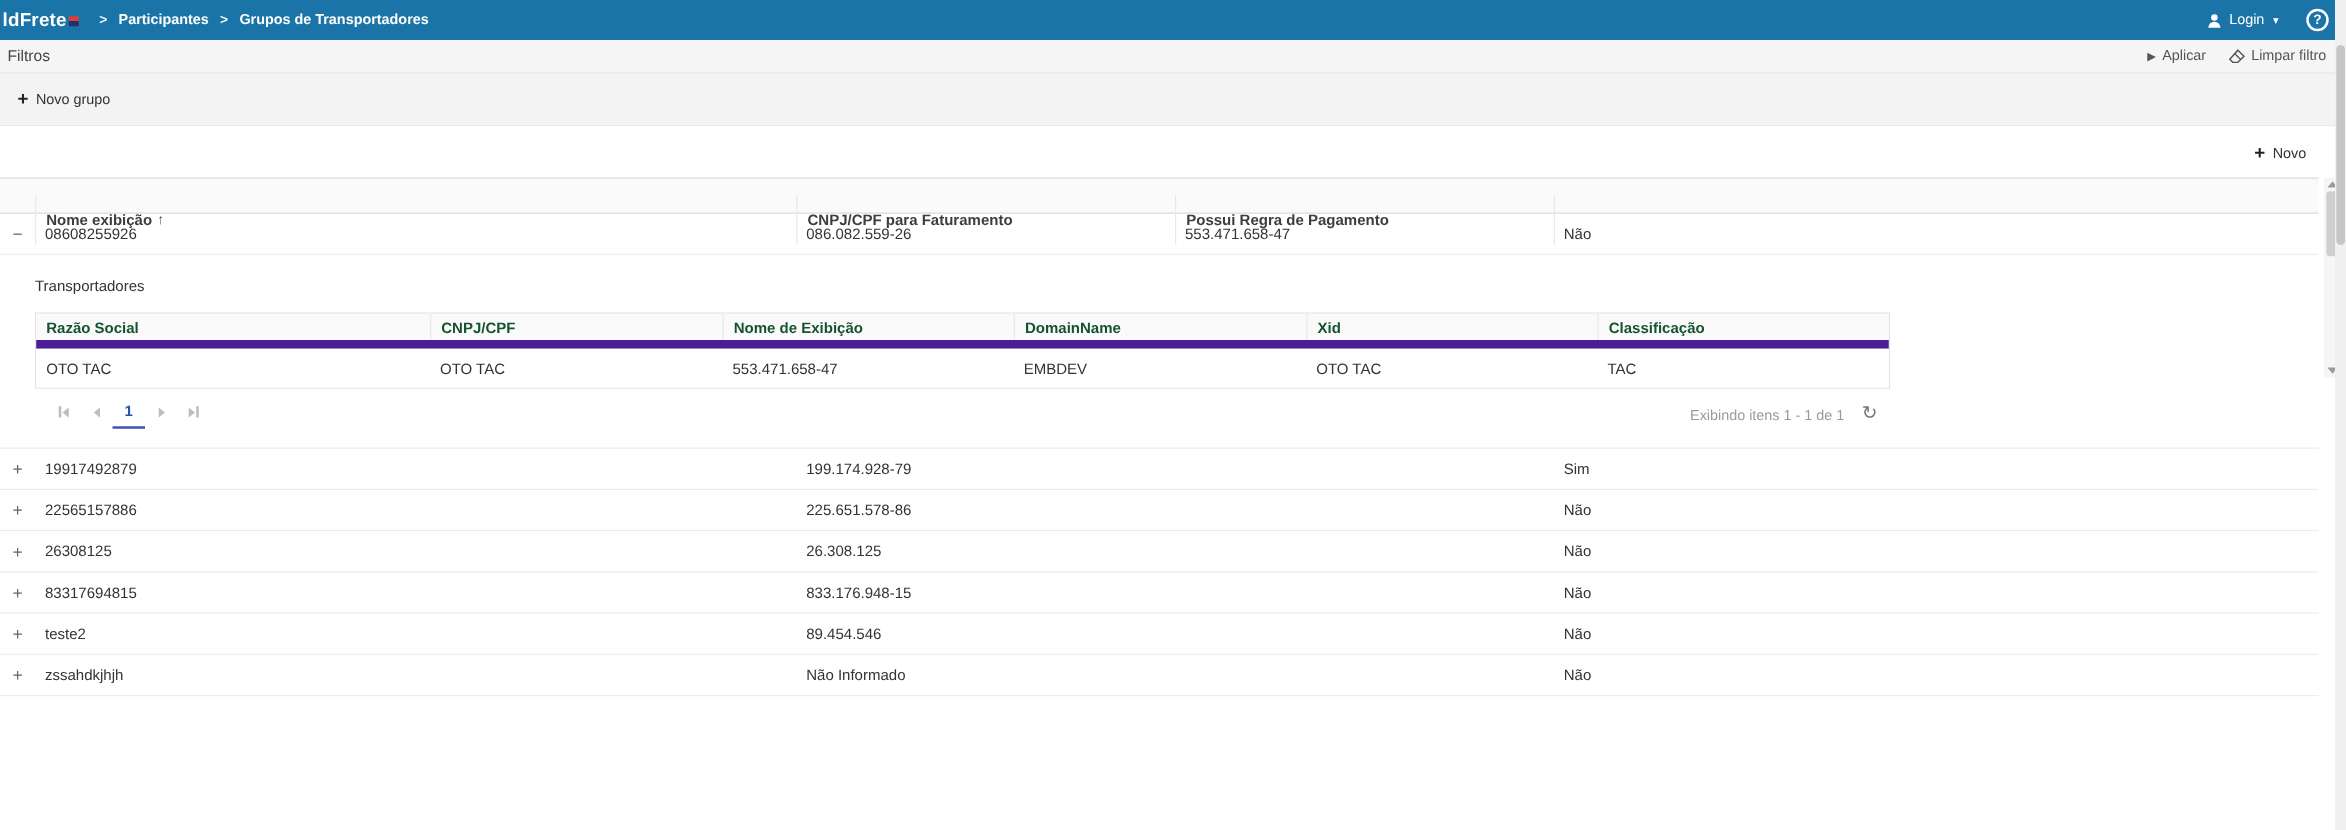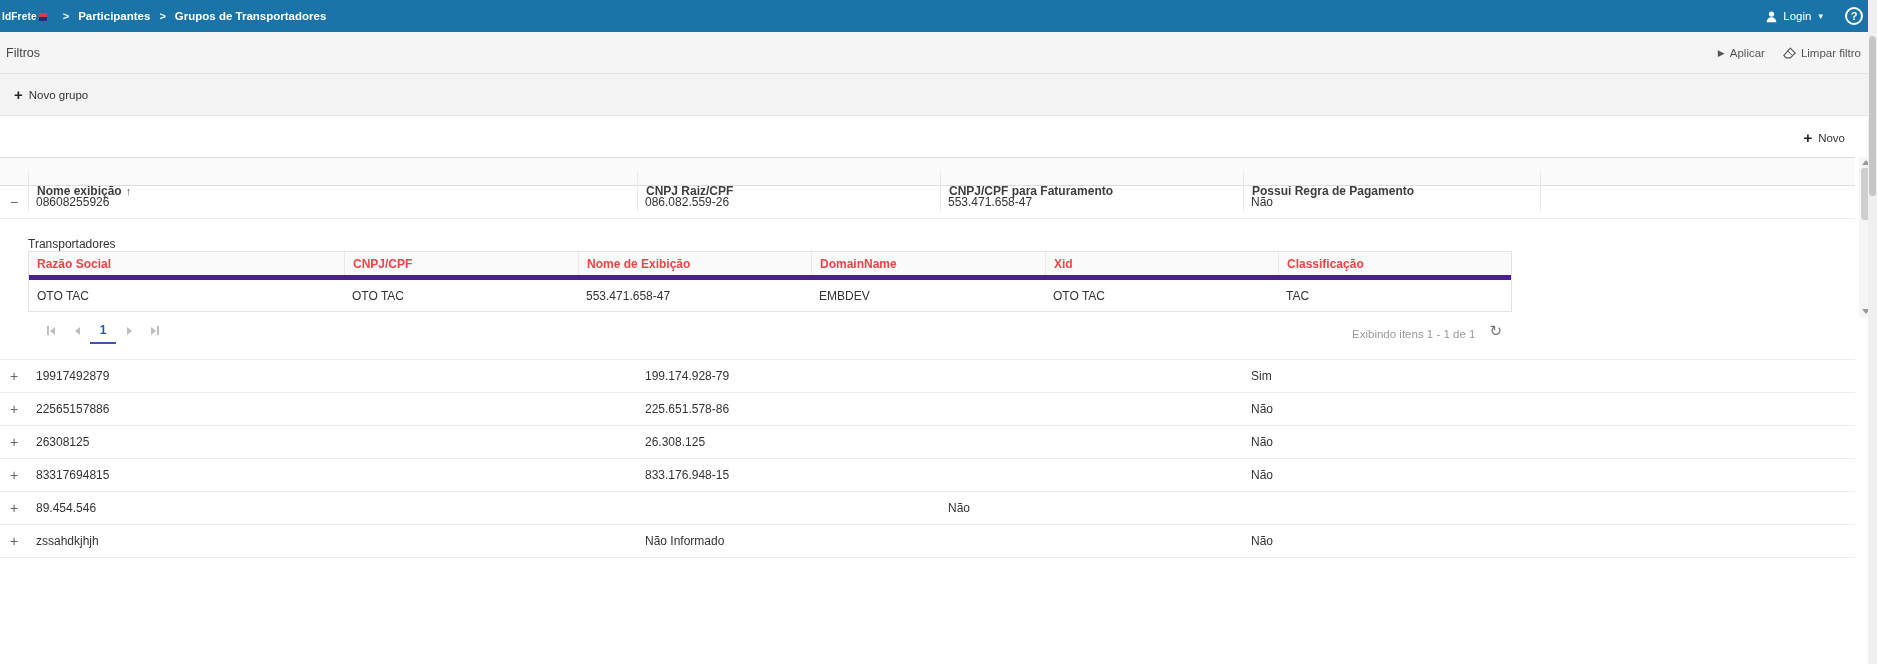--- a/index.html
+++ b/index.html
@@ -8,38 +8,38 @@
     width:1877px; height:664px; overflow:hidden; position:relative;
     font-family:"Liberation Sans", sans-serif; font-size:12px; color:#333;
     background:#fff;
   }
 
   
   .topbar {
     height:32px; background:#1b74a8; color:#fff;
     display:flex; align-items:center; padding:0 14px 0 2px;
   }
-  .logo { font-size:10px; font-weight:bold; letter-spacing:.2px; display:flex; align-items:center; }
+  .logo { font-size:15px; font-weight:bold; letter-spacing:.2px; display:flex; align-items:center; }
   .logo-flag { width:8px; height:8px; margin-left:2px; margin-top:1px;
     background:linear-gradient(180deg,#e03a3a 0 50%, #20306e 50% 100%); }
   .crumbs { display:flex; align-items:center; gap:9px; margin-left:16px; font-size:11.5px; font-weight:bold; }
   .crumb-sep { font-weight:bold; font-size:11px; opacity:.95; }
   .topbar-right { margin-left:auto; display:flex; align-items:center; }
   .login { display:flex; align-items:center; gap:5px; font-size:11.5px; cursor:pointer; }
   .login svg { display:block; }
   .chev { font-size:9px; margin-left:2px; }
   .help-circle {
     width:18px; height:18px; border:2px solid #fff; border-radius:50%;
     display:flex; align-items:center; justify-content:center;
     font-size:11px; font-weight:bold; margin-left:22px;
   }
 
   
   .filterbar {
-    height:42px; background:#f5f5f5; border-bottom:1px solid #e3e3e3;
+    height:27px; background:#f5f5f5; border-bottom:1px solid #e3e3e3;
     display:flex; align-items:center; padding:0 16px 0 6px; color:#444;
   }
   .filterbar-title { font-size:12.5px; }
   .fb-actions { margin-left:auto; display:flex; align-items:center; gap:18px; color:#555; font-size:11.5px; }
   .fb-btn { display:flex; align-items:center; gap:5px; cursor:pointer; }
   .play-ico { font-size:9px; color:#555; }
   .eraser-ico { display:block; }
 
   
   .groupbar {
@@ -65,24 +65,24 @@
   .sort-arrow { font-size:11px; color:#555; }
   .grow { height:33px; border-bottom:1px solid #ededed; color:#333; }
   .grow > div { padding:0 8px; }
   .expander {
     display:flex; align-items:center; justify-content:center;
     color:#666; font-size:14px; line-height:1; cursor:pointer; padding:0 !important;
   }
 
   
   .detail { border-bottom:1px solid #ededed; padding:18px 0 12px 28px; background:#fff; }
-  .detail-title { color:#333; font-size:12px; }
+  .detail-title { color:#333; margin-bottom:14px; font-size:12px; }
   .subtable { width:1484px; border:1px solid #e2e2e2; }
   .scols { display:grid; grid-template-columns:315px 234px 233px 234px 233px 1fr; align-items:center; }
-  .sthead { height:28px; background:#fafafa; font-weight:bold; color:#ef4444; border-bottom:5px solid #4c1d95; }
+  .sthead { height:28px; background:#fafafa; font-weight:bold; color:#14532d; border-bottom:7px solid #4c1d95; }
   .sthead > div { padding:0 8px; height:100%; display:flex; align-items:center; }
   .sthead > div + div { border-left:1px solid #e9e9e9; }
   .strow { height:31px; background:#fff; }
   .strow > div { padding:0 8px; }
 
   
   .pager {
     width:1484px; height:33px; margin-top:2px;
     display:flex; align-items:center; padding:0 10px; color:#b5b5b5;
   }
@@ -172,23 +172,20 @@
     </button>
   </div>
 
   <div class="grid">
 
     <div class="gcols ghead">
       <div></div>
       <div>
         <span>Nome exibição</span>
         <span class="sort-arrow">↑</span>
-      </div>
-      <div>
-        <span>CNPJ Raiz/CPF</span>
       </div>
       <div>
         <span>CNPJ/CPF para Faturamento</span>
       </div>
       <div>
         <span>Possui Regra de Pagamento</span>
       </div>
       <div></div>
     </div>
 
@@ -301,20 +298,21 @@
       <div>833.176.948-15</div>
       <div></div>
       <div>Não</div>
       <div></div>
     </div>
 
     <div class="gcols grow">
       <div class="expander">
           <span>+</span>
         </div>
+      <div>teste2</div>
       <div>89.454.546</div>
       <div></div>
       <div>Não</div>
       <div></div>
     </div>
 
     <div class="gcols grow">
       <div class="expander">
           <span>+</span>
         </div>

